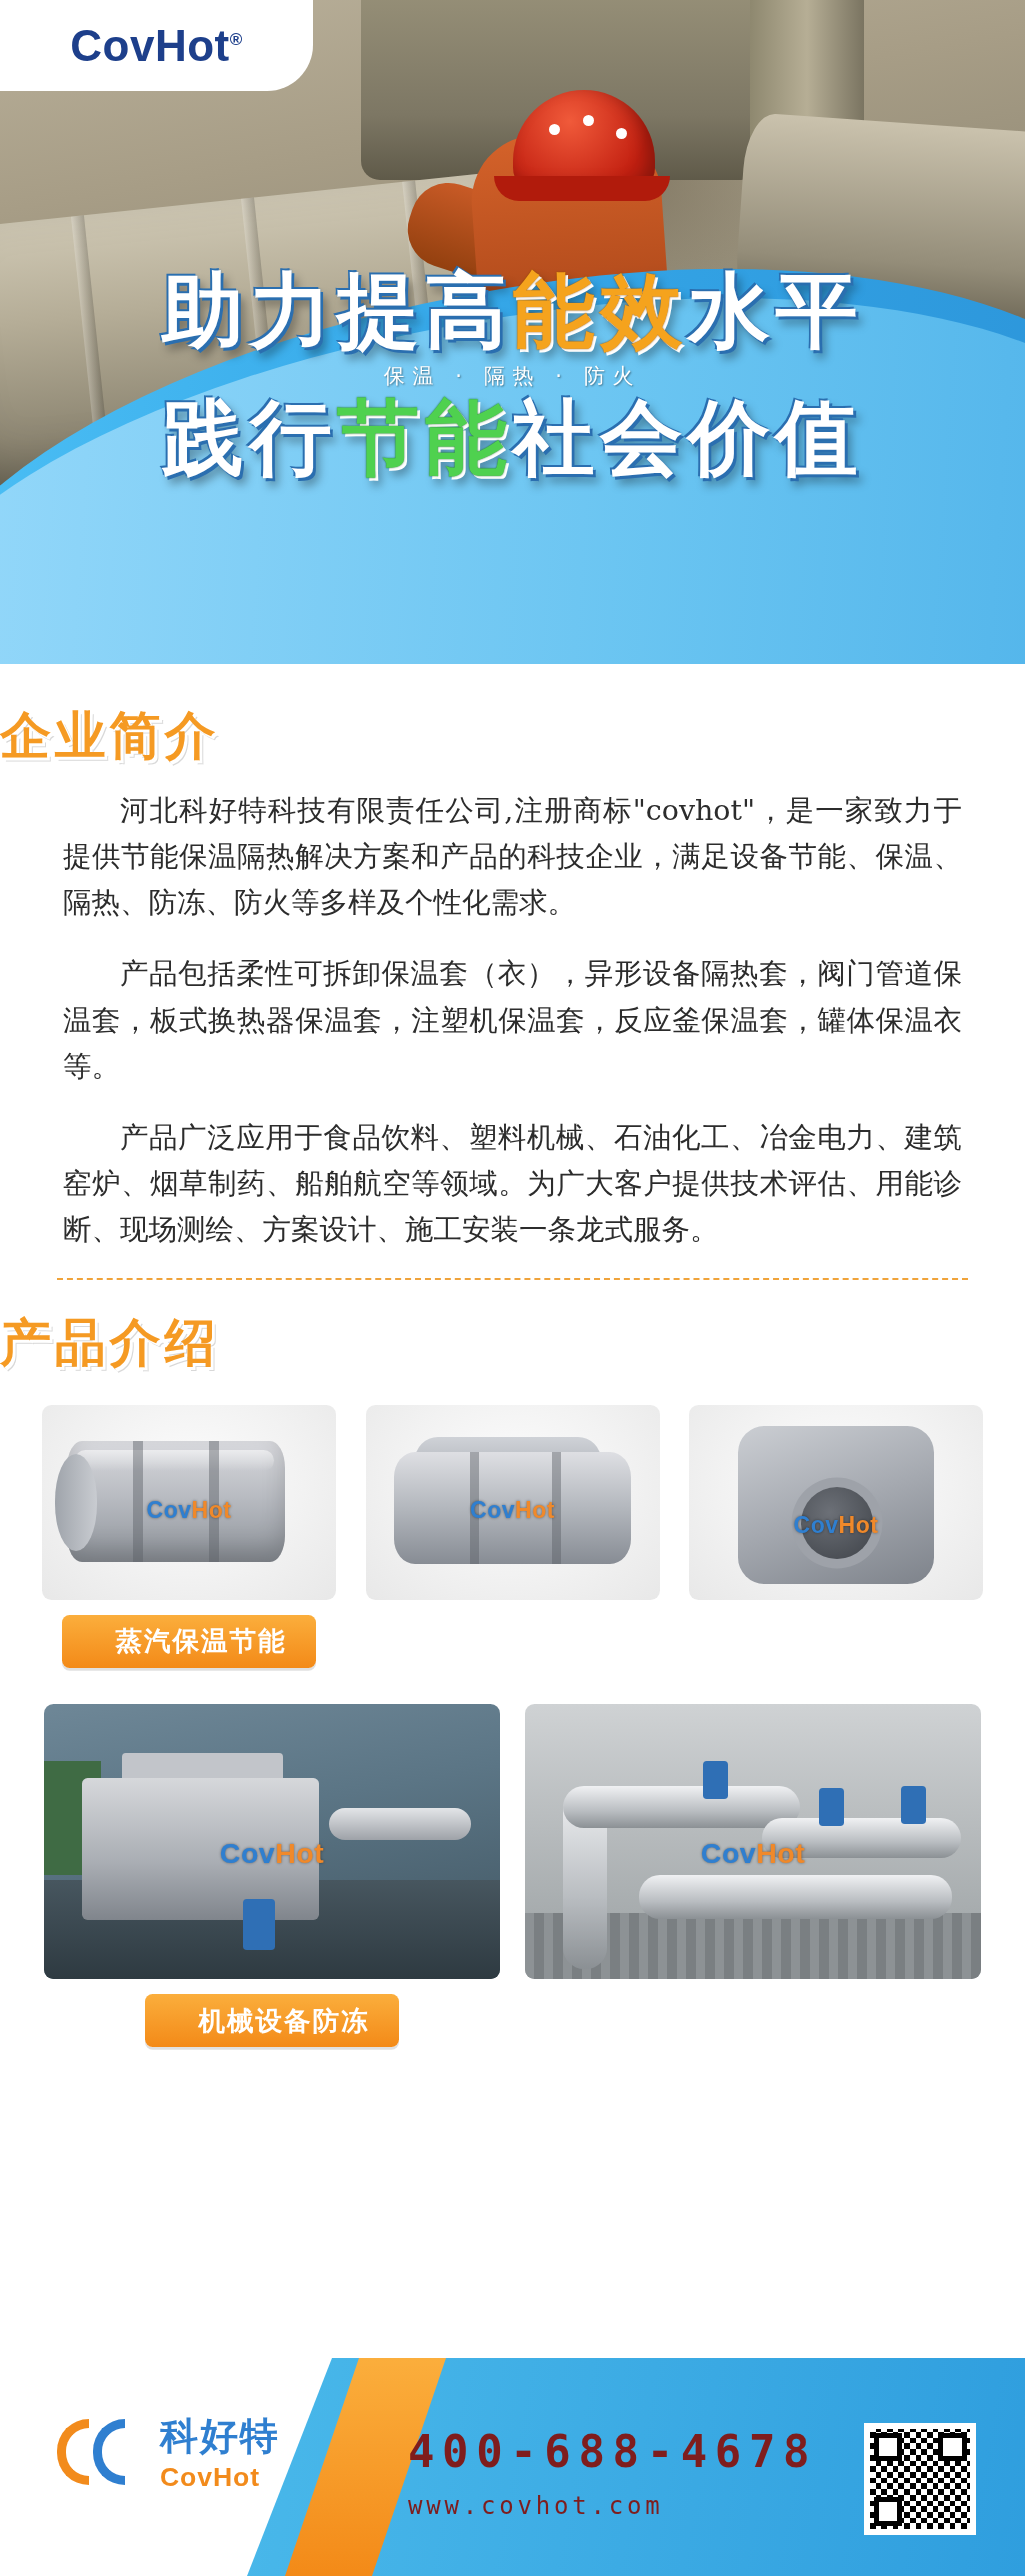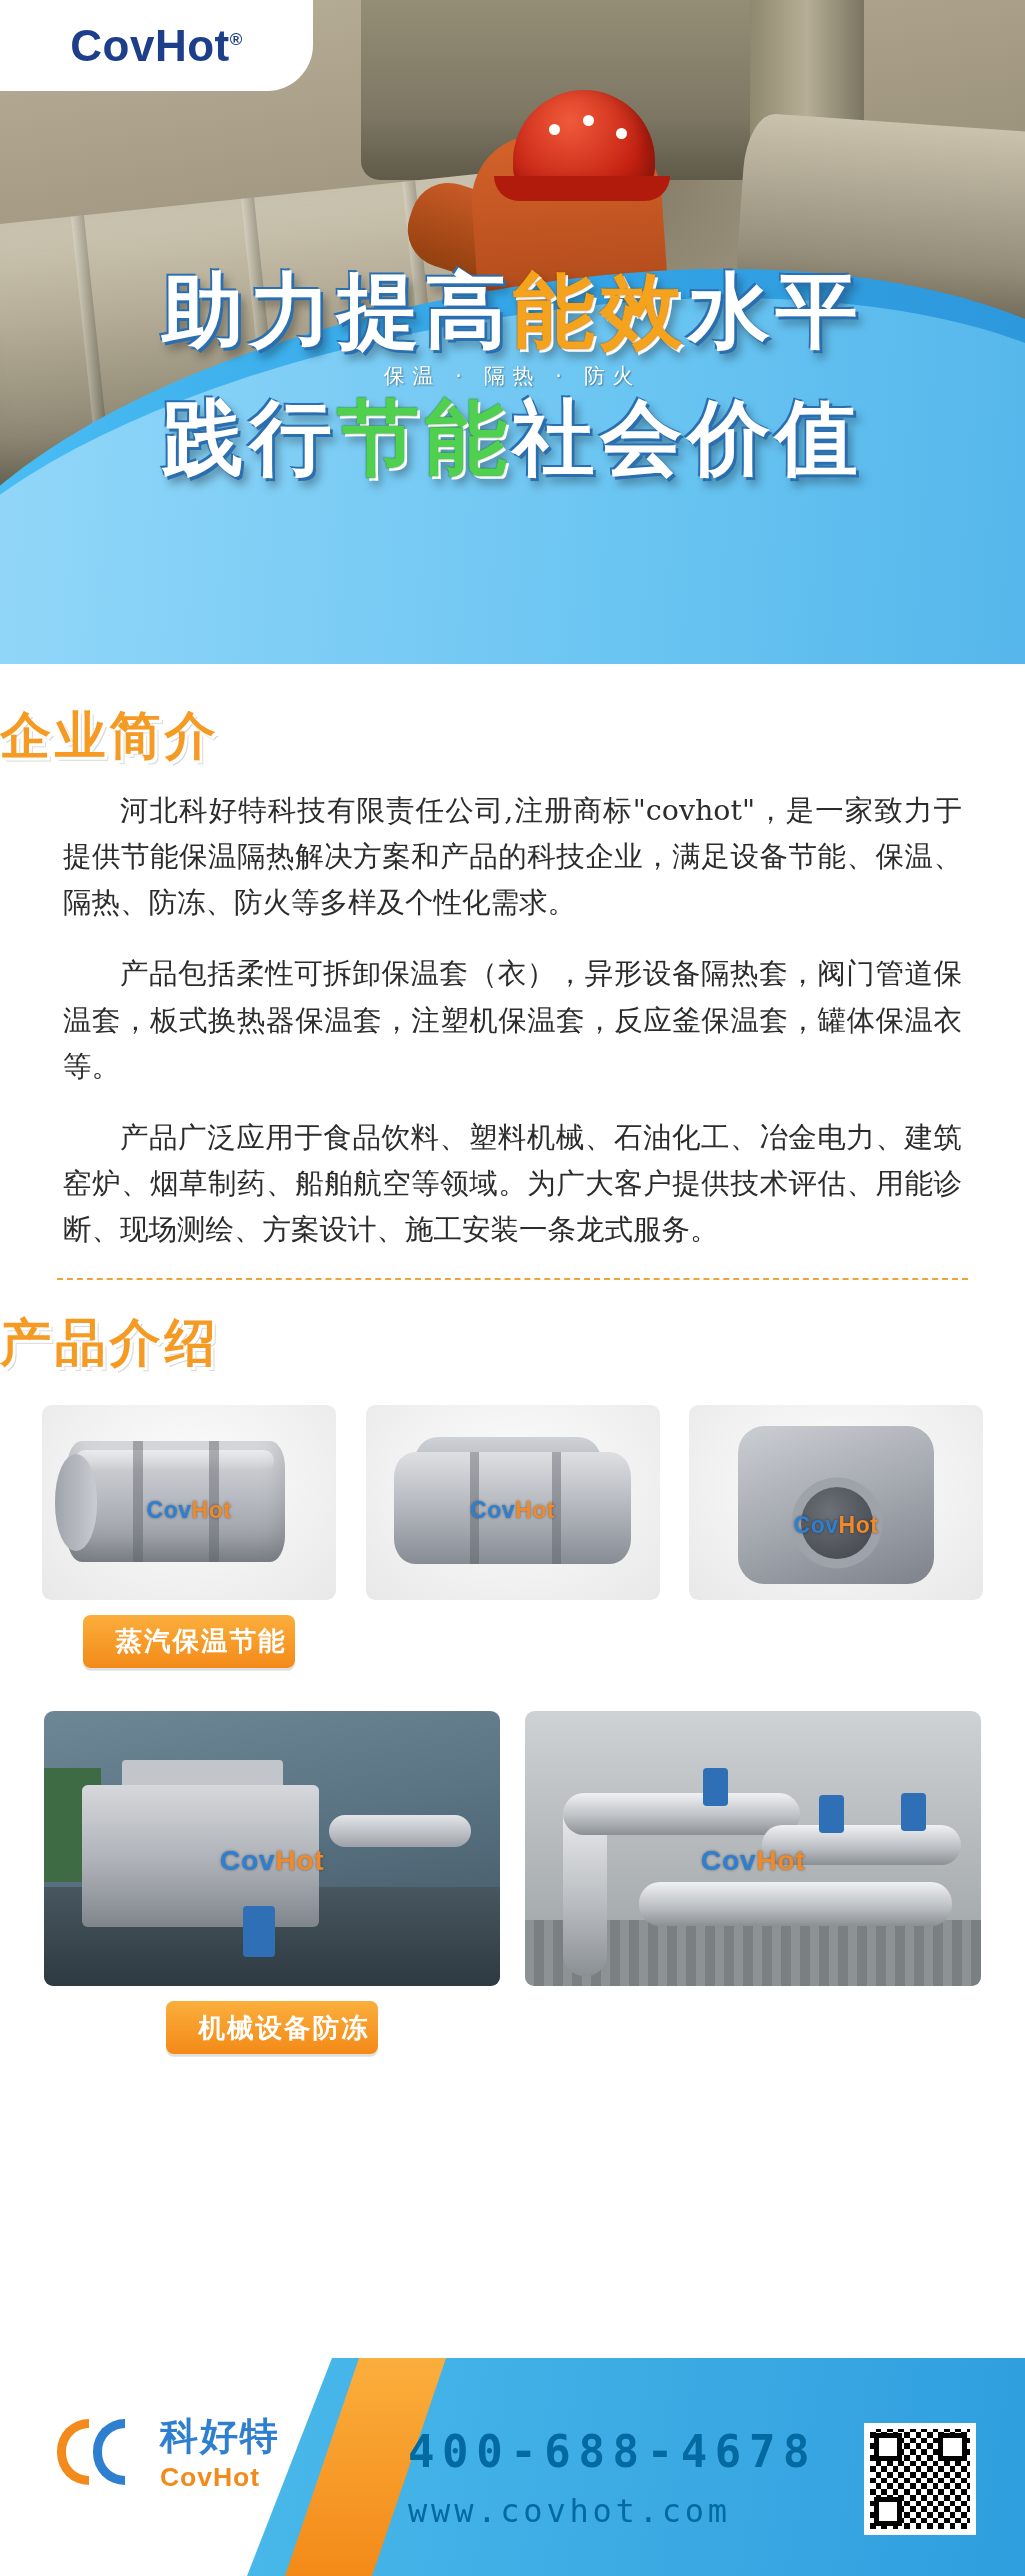--- a/index.html
+++ b/index.html
@@ -236,22 +236,22 @@
   .wm {
     position:absolute; left:50%; top:54%; transform:translate(-50%,-50%);
     font-size:23px; font-weight:bold; letter-spacing:0.5px;
     color: rgba(255,255,255,.92);
     text-shadow: 0 0.9px 2.8px rgba(0,0,0,.45);
     white-space:nowrap;
   }
   .wm .c1{ color:#2f7fd0; } .wm .c2{ color:#f0892a; }
 
   .prod-label {
-    margin: 15px auto 15px auto;
-    width: 212px; height: 53px;
+    margin: 15px auto 8px auto;
+    width: 254px; height: 53px;
     background: linear-gradient(180deg,#fbae3c,#f38a18);
     border-radius: 7.6px;
     color:#fff; font-size:26.6px; font-weight:bold;
     display:flex; align-items:center; justify-content:center;
     letter-spacing: 1.9px;
     font-family:"DejaVu Sans", sans-serif;
     box-shadow: 0 2.8px 0 rgba(0,0,0,.12);
     padding-left: 24px;
   }
 
@@ -307,24 +307,24 @@
   }
   .cc-c2 {
     position:absolute; left:36px; top:3.8px; width:32px; height:66px;
     border:9.5px solid #2f7fd0; border-right:none;
     border-radius: 34px 0 0 34px;
   }
   .footer-brand-cn { font-size:38px; font-weight:bold; color:#2f7fd0; letter-spacing:1.9px; font-family:"DejaVu Sans", sans-serif;}
   .footer-brand-en { font-size:26.6px; font-weight:bold; color:#f28b1c; letter-spacing:0.9px; }
 
   .footer-contact {
-    position:absolute; left:408px; top:106px; color:#0369a1;
+    position:absolute; left:408px; top:106px; color:#7f1d1d;
   }
   .f-phone { font-size:44px; font-weight:bold; letter-spacing:7.6px; font-family:"DejaVu Sans Mono", monospace;}
-  .f-site { font-size:32px; letter-spacing:3.8px; margin-top:15px; font-family:"DejaVu Sans Mono", monospace;}
+  .f-site { font-size:24px; letter-spacing:3.8px; margin-top:15px; font-family:"DejaVu Sans Mono", monospace;}
 
   .qr {
     position:absolute; right:49px; top:103px;
     width:112px; height:112px; background:#fff; padding:5.7px;
   }
   .qr-inner {
     width:100%; height:100%;
     background-image:
       repeating-linear-gradient(90deg,#000 0 5.7px, #fff 5.7px 11.4px),
       repeating-linear-gradient(0deg,#000 0 5.7px, #fff 5.7px 11.4px);

